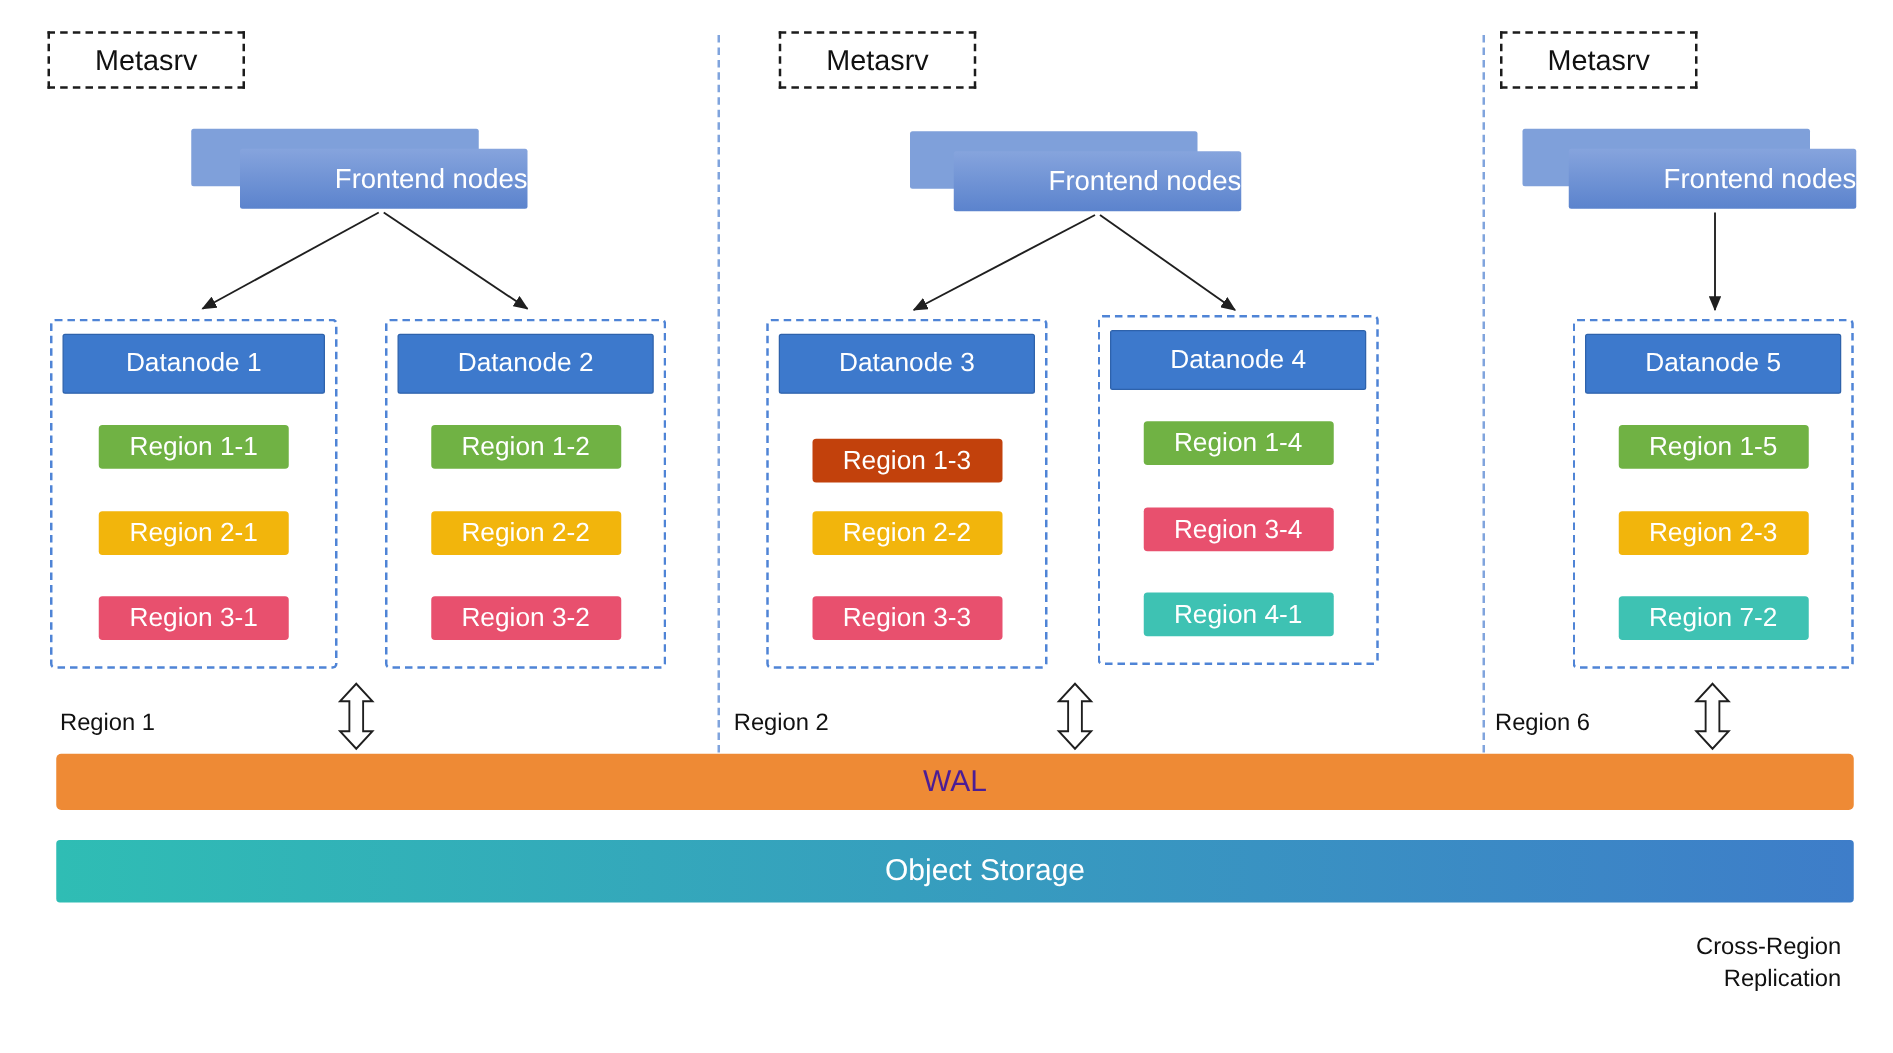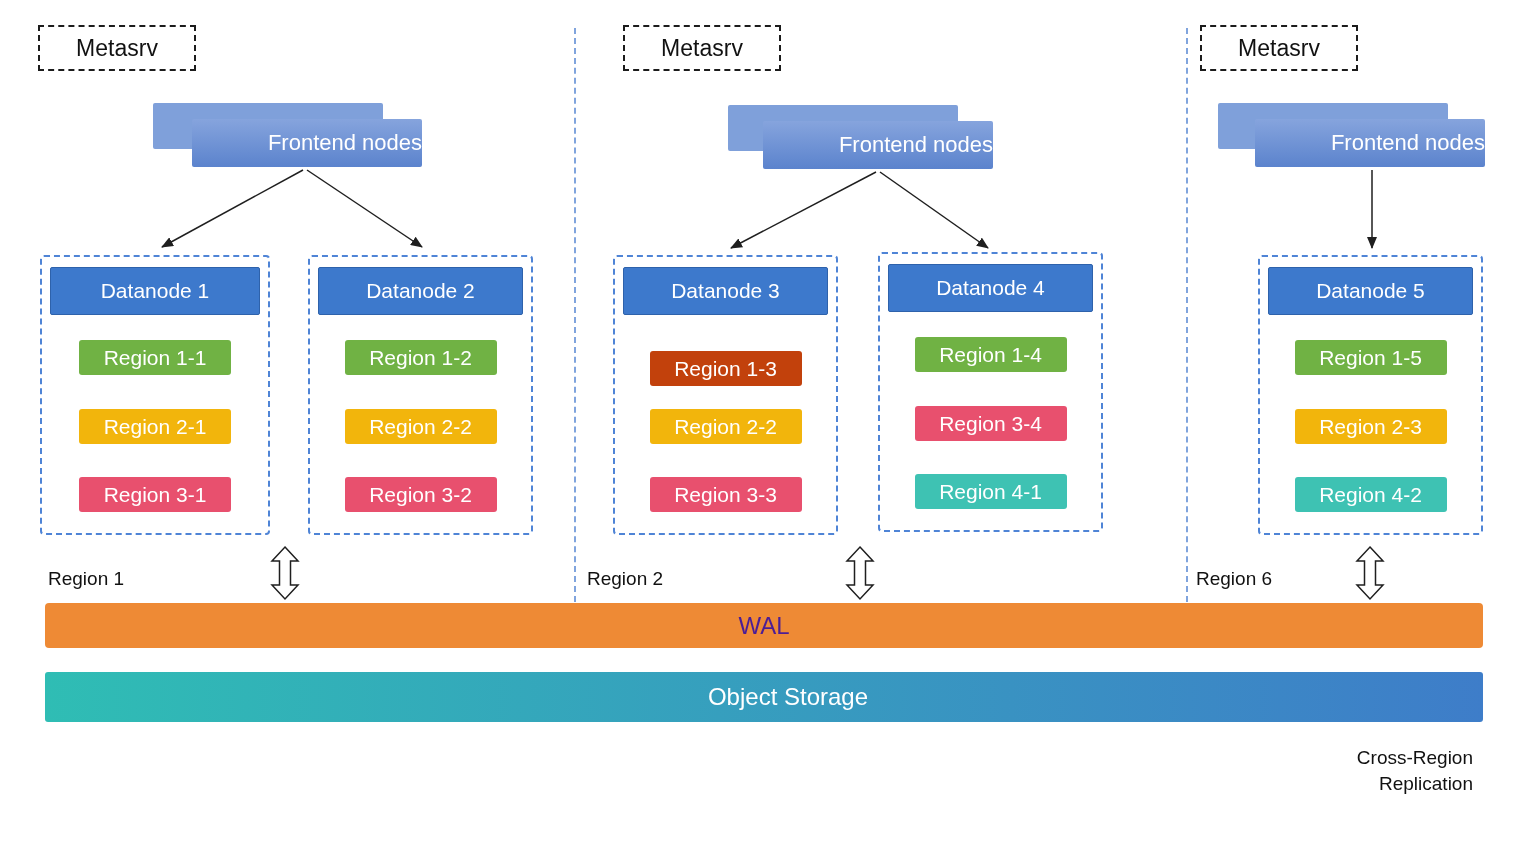--- a/index.html
+++ b/index.html
@@ -122,21 +122,21 @@
 
   <div class="fe-shadow" style="left:1218px;top:103px;"></div>
   <div class="fe-front" style="left:1255px;top:119px;">
     <span>Frontend nodes</span>
   </div>
 
   <div class="datanode" style="left:1258px;top:255px;width:225px;height:280px;text-align:right;">
     <div class="dn-header">Datanode 5</div>
     <div class="chip" style="top: 83px; background-color: rgb(112, 178, 68);">Region 1-5</div>
     <div class="chip" style="top: 152px; background-color: rgb(242, 181, 12);">Region 2-3</div>
-    <div class="chip" style="top: 220px; background-color: rgb(62, 194, 179);">Region 4-2</div>
+    <div class="chip" style="top: 220px; background-color: rgb(62, 194, 179);">Region 7-2</div>
   </div>
 
   <div class="region-label" style="left:1196px;top:568px;">Region 6</div>
 
   <div class="wal-bar">
     <span>WAL</span>
   </div>
 
   <div class="storage-bar">
     <span>Object Storage</span>

